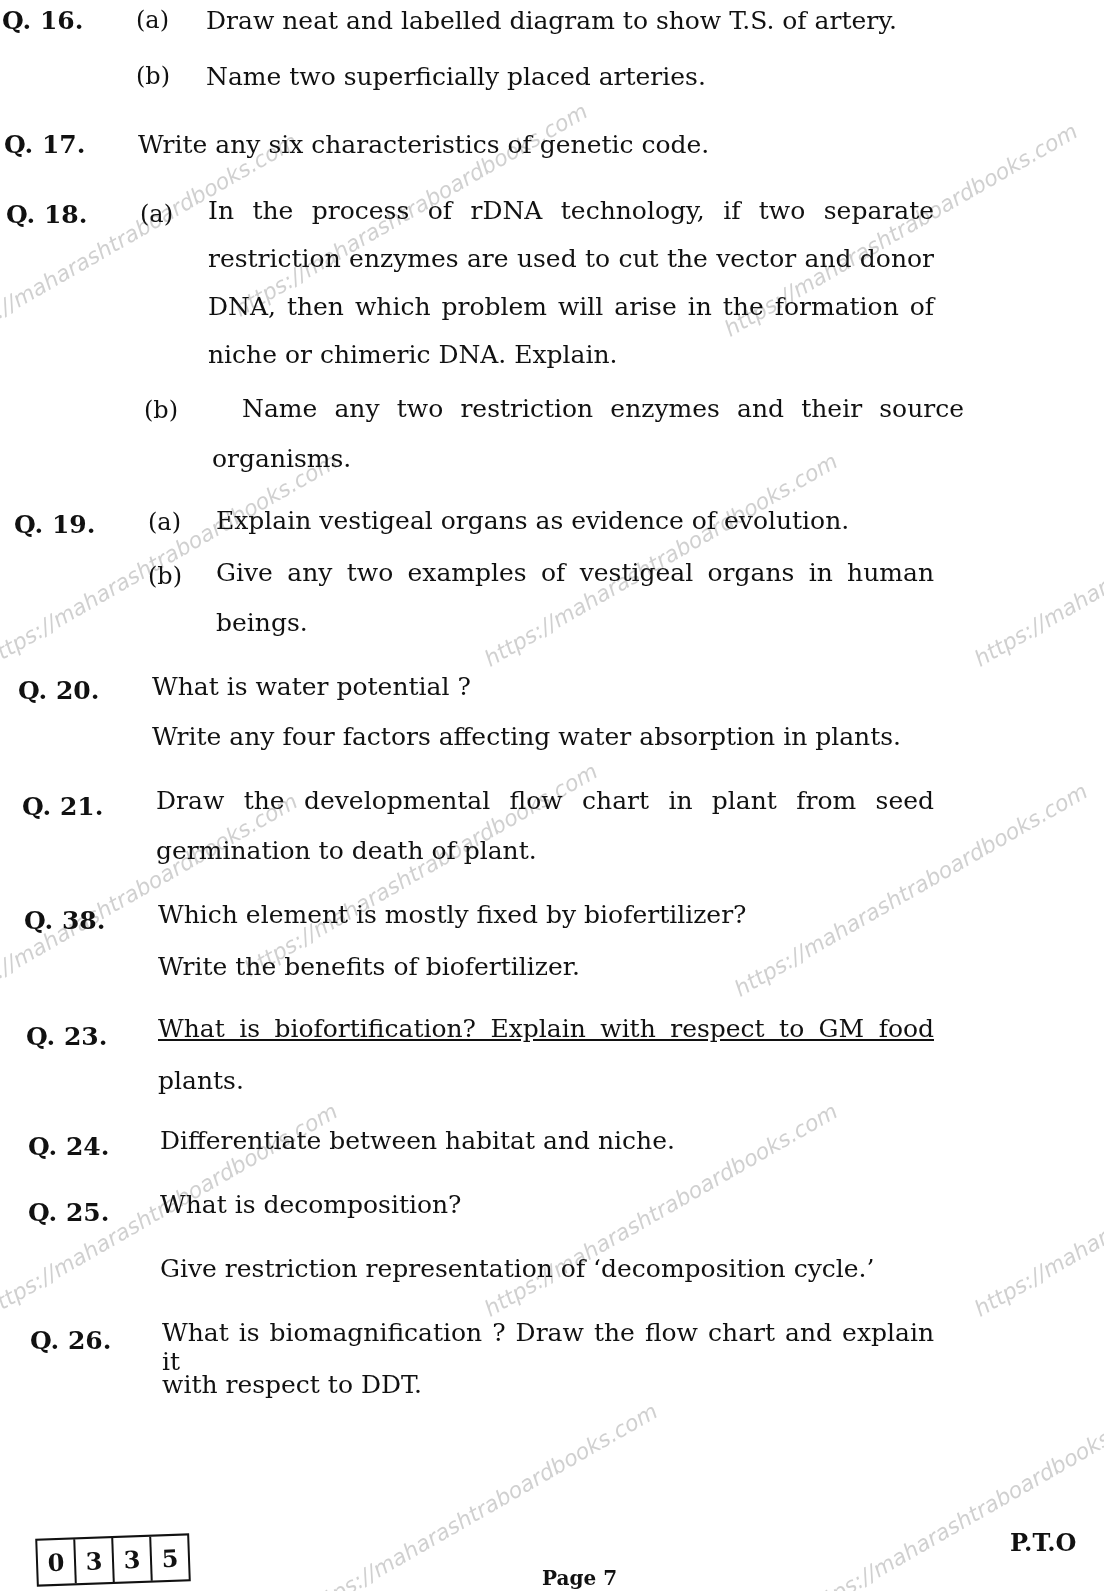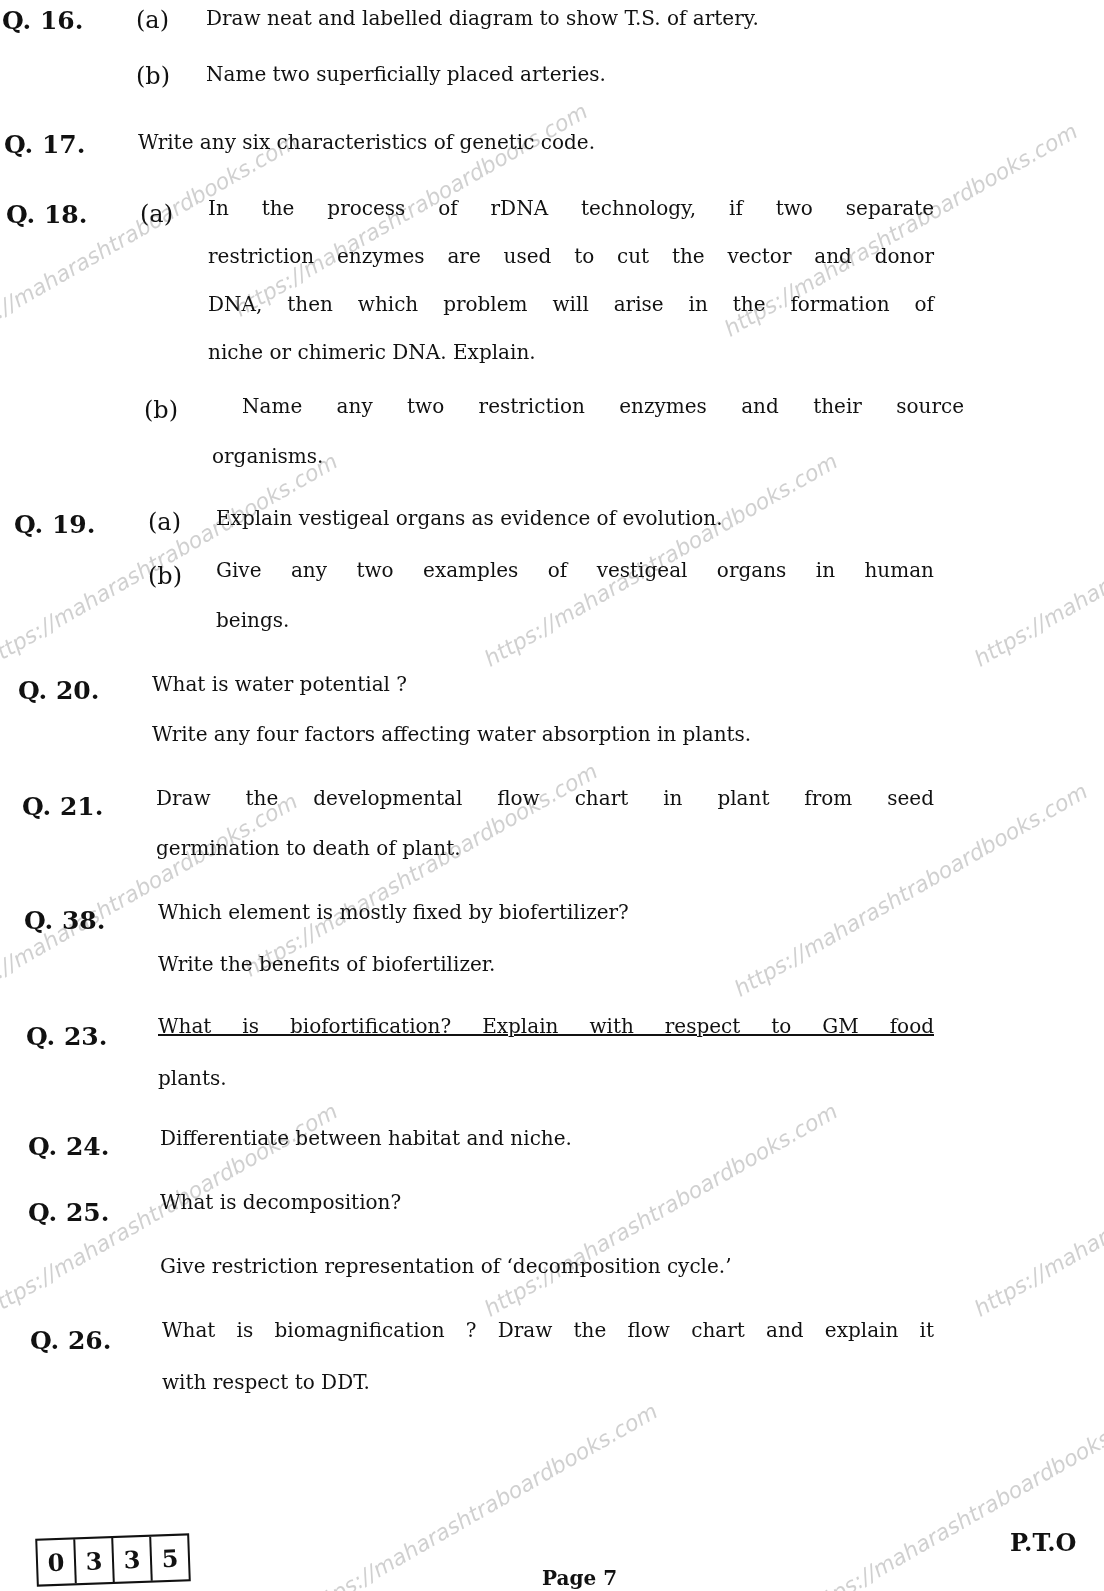--- a/index.html
+++ b/index.html
@@ -7,21 +7,21 @@
     width: 1104px; height: 1591px; background: #ffffff; position: relative; overflow: hidden;
     font-family: "DejaVu Serif", "Liberation Serif", serif; color: #111;
   }
   .wm {
     position: absolute; font-family: "DejaVu Sans", sans-serif; font-style: italic;
     font-size: 22px; color: rgba(120,120,120,0.35); transform: rotate(-30deg);
     transform-origin: left top; white-space: nowrap; pointer-events: none;
   }
   .qnum { position: absolute; font-weight: bold; font-size: 25px; }
   .sub { position: absolute; font-size: 24px; }
-  .txt { position: absolute; font-size: 20px; }
+  .txt { position: absolute; font-size: 25px; }
   .just { text-align: justify; text-align-last: justify; }
   .codebox { position: absolute; left: 36px; top: 1536px; display: flex; border: 2px solid #111; transform: rotate(-2deg); }
   .codebox .cell { width: 36px; height: 44px; border-right: 2px solid #111; display: flex; align-items: center; justify-content: center; font-weight: bold; font-size: 24px; }
   .codebox .cell:last-child { border-right: none; }
   .footer-page { position: absolute; left: 514px; top: 1566px; font-weight: bold; font-size: 20px; margin-left: 28px; }
   .footer-pto { position: absolute; left: 1010px; top: 1528px; font-weight: bold; font-size: 24px; }
 </style>
 </head>
 <body>
 

